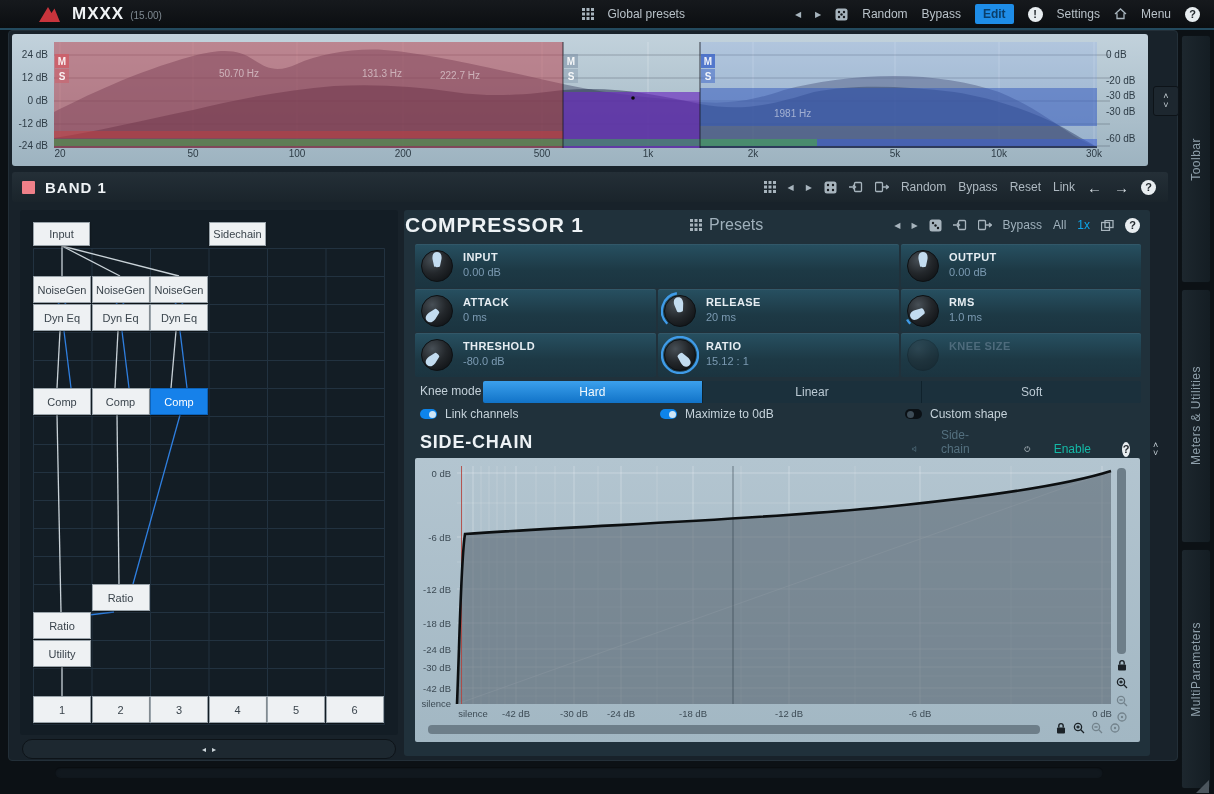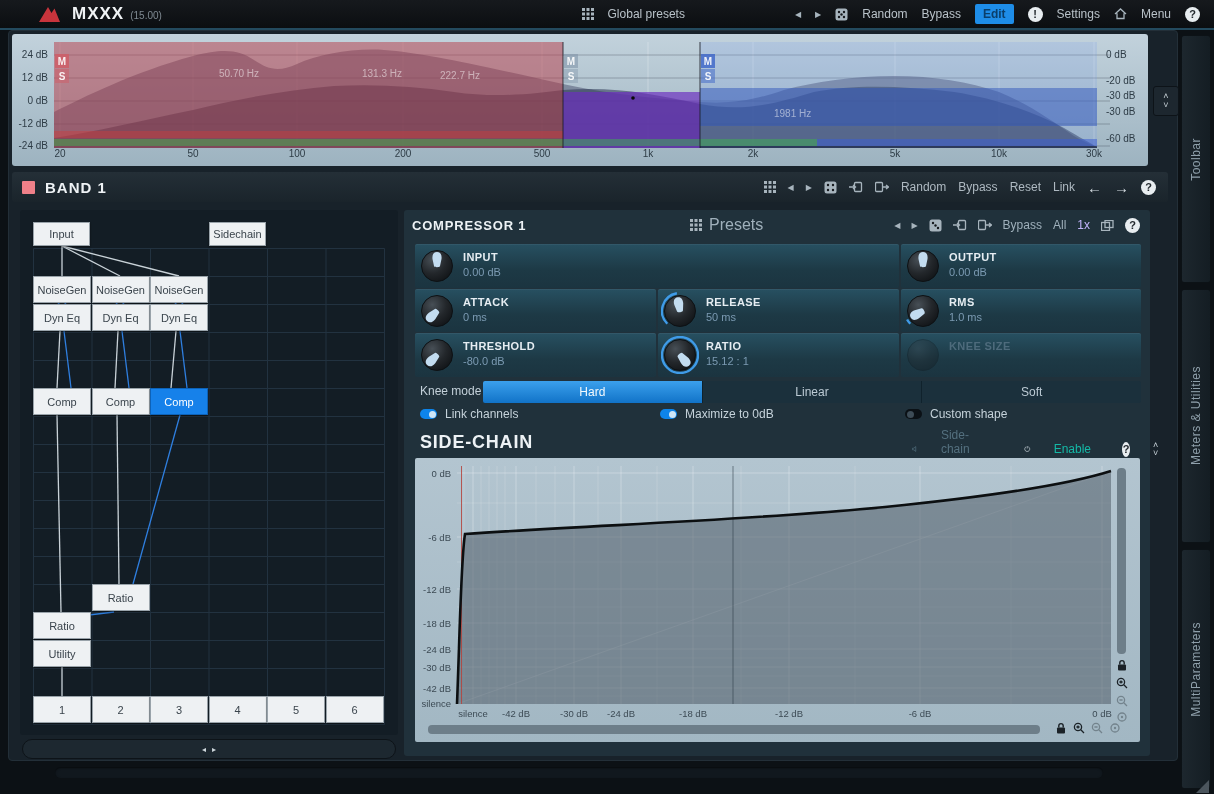--- a/index.html
+++ b/index.html
@@ -302,21 +302,21 @@
   <div class="nbox" style="left:247px;top:486px;width:58px;height:27px">5</div>
   <div class="nbox" style="left:305.5px;top:486px;width:58px;height:27px">6</div>
 </div>
 <div class="abs nscroll">
   <span>◂</span>
   <span>▸</span>
 </div>
 
 <div class="abs comp">
   <div class="hdr flex">
-    <span class="sec-title" style="font-size:13px;margin-left:8px">COMPRESSOR 1</span>
+    <span class="sec-title" style="font-size:21px;margin-left:1px">COMPRESSOR 1</span>
     <div class="flex" style="position:absolute;left:286px;gap:7px;font-size:16px">
       <svg class="icoF" width="12" height="12" viewBox="0 0 12 12">
         <rect x="0" y="0" width="3" height="3"></rect>
           <rect x="4.5" y="0" width="3" height="3"></rect>
           <rect x="9" y="0" width="3" height="3"></rect>
         <rect x="0" y="4.5" width="3" height="3"></rect>
           <rect x="4.5" y="4.5" width="3" height="3"></rect>
           <rect x="9" y="4.5" width="3" height="3"></rect>
         <rect x="0" y="9" width="3" height="3"></rect>
           <rect x="4.5" y="9" width="3" height="3"></rect>
@@ -336,21 +336,21 @@
       <svg class="ico" width="14" height="12" viewBox="0 0 14 12">
         <rect x="5.5" y="1.5" width="7" height="9" rx="1"></rect>
           <path d="M0,6 H6 M4,4 L6.5,6 L4,8"></path>
         </svg>
       <svg class="ico" width="14" height="12" viewBox="0 0 14 12">
         <rect x="0.5" y="1.5" width="7" height="9" rx="1"></rect>
           <path d="M7,6 H13 M11,4 L13.5,6 L11,8"></path>
         </svg>
       <span>Bypass</span>
       <span>All</span>
-      <span style="color:#c4b5fd">1x</span>
+      <span style="color:#0ea5e9">1x</span>
       <svg class="ico" width="13" height="11" viewBox="0 0 13 11">
         <rect x="0.5" y="2.5" width="8" height="8"></rect>
           <rect x="4" y="0.5" width="8" height="7"></rect>
         </svg>
       <span class="q">?</span>
     </div>
   </div>
 
   <div class="cell" style="left:11px;top:34px;width:484px;height:44px">
     <svg class="knob" width="38" height="38" viewBox="0 0 38 38">
@@ -381,21 +381,21 @@
   </div>
   <div class="cell" style="left:254px;top:79px;width:241px;height:43px">
     <svg class="knob" width="38" height="38" viewBox="0 0 38 38">
       <path d="M6.27,31.73 A18,18 0 0 1 15.87,1.27" stroke="#3f9be8" stroke-width="2.4" fill="none"></path>
       <circle cx="19" cy="19" r="15.5" fill="url(#kg)" stroke="#0d1114"></circle>
       <g transform="rotate(-10 19 19)">
           <path d="M19,5 C22.5,5 24,8 23.5,12 L22,19 C22,20.6 16,20.6 16,19 L14.5,12 C14,8 15.5,5 19,5 Z" fill="#c3dcf0"></path>
         </g>
       </svg>
     <span class="lbl">RELEASE</span>
-    <span class="val">50 ms</span>
+    <span class="val">20 ms</span>
   </div>
   <div class="cell" style="left:497px;top:79px;width:240px;height:43px">
     <svg class="knob" width="38" height="38" viewBox="0 0 38 38">
       <path d="M6.27,31.73 A18,18 0 0 1 3.11,27.45" stroke="#3f9be8" stroke-width="2.4" fill="none"></path>
       <circle cx="19" cy="19" r="15.5" fill="url(#kg)" stroke="#0d1114"></circle>
       <g transform="rotate(-118 19 19)">
           <path d="M19,5 C22.5,5 24,8 23.5,12 L22,19 C22,20.6 16,20.6 16,19 L14.5,12 C14,8 15.5,5 19,5 Z" fill="#c3dcf0"></path>
         </g>
       </svg>
     <span class="lbl">RMS</span>

